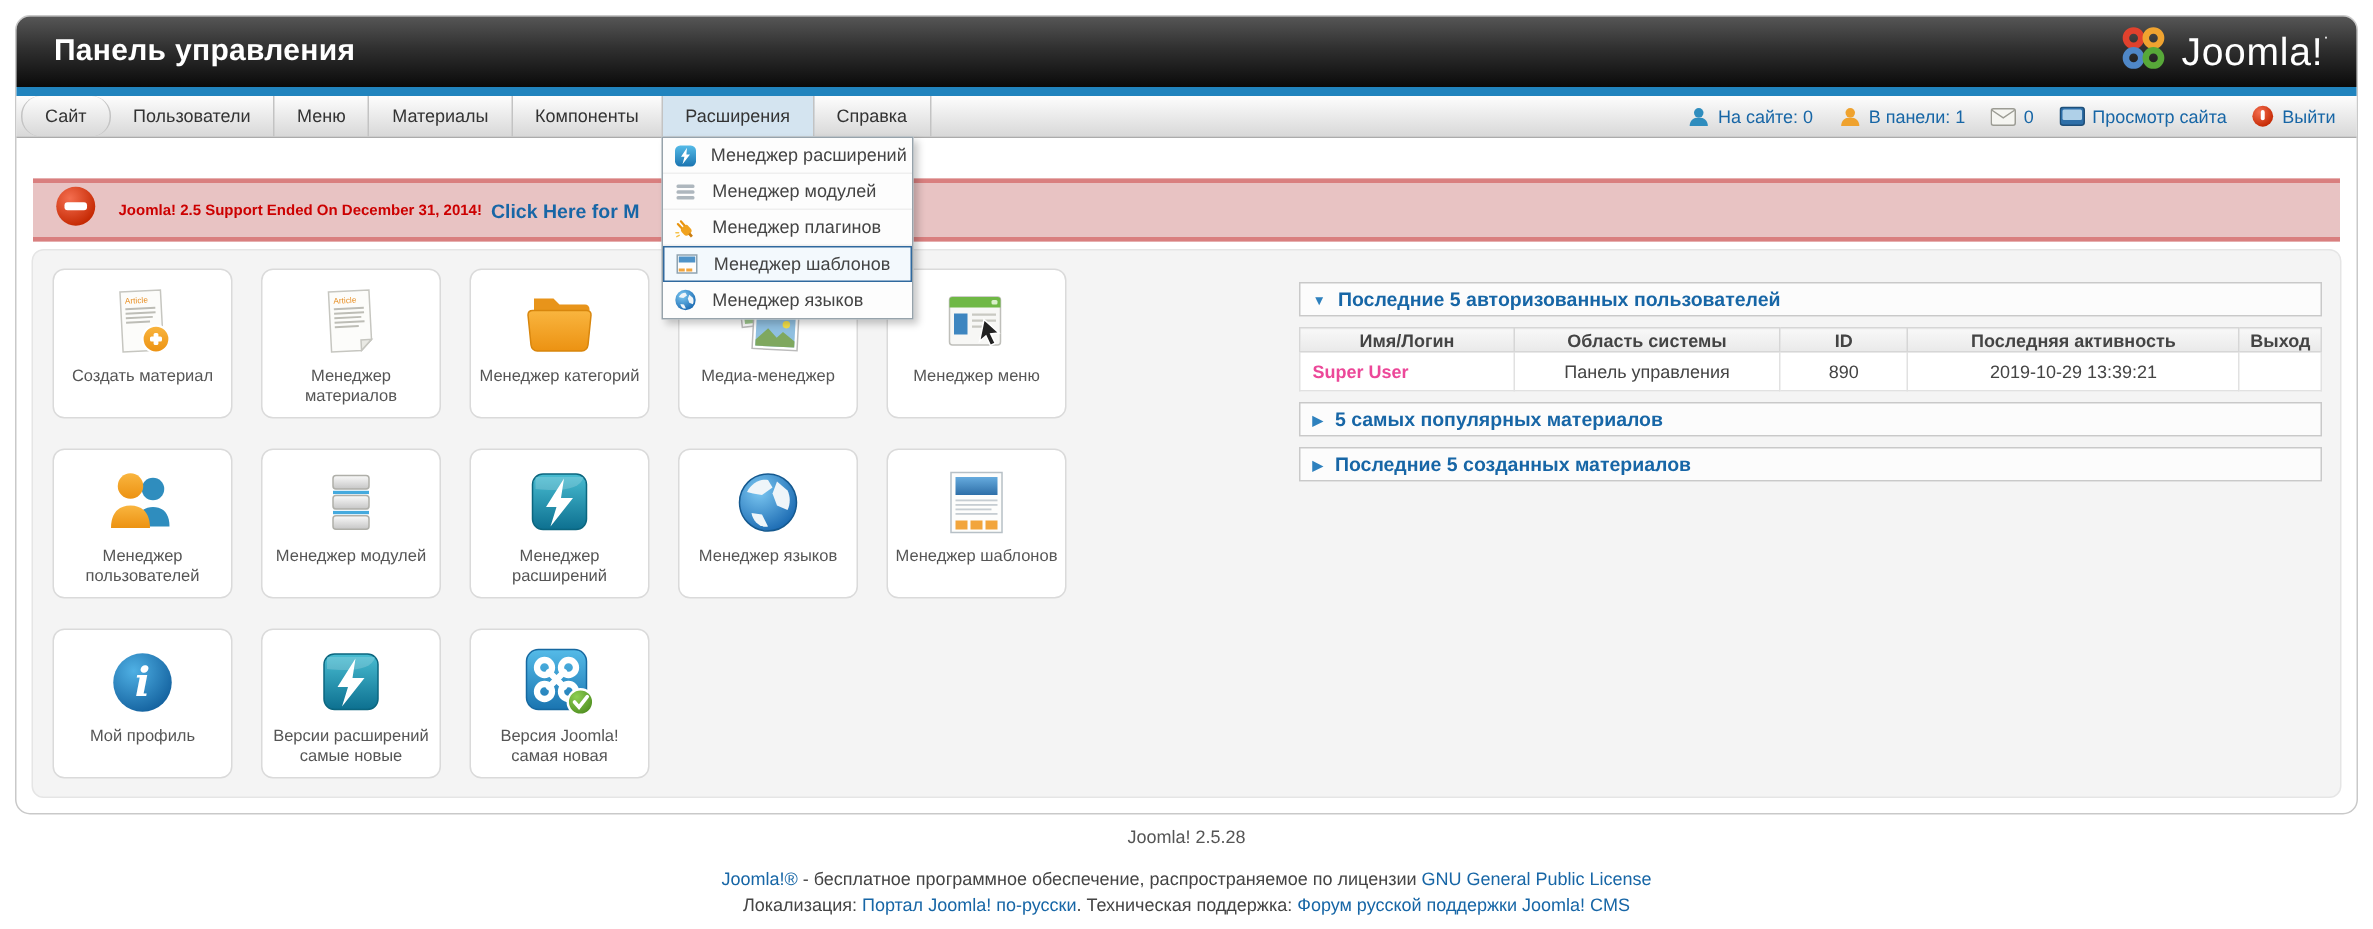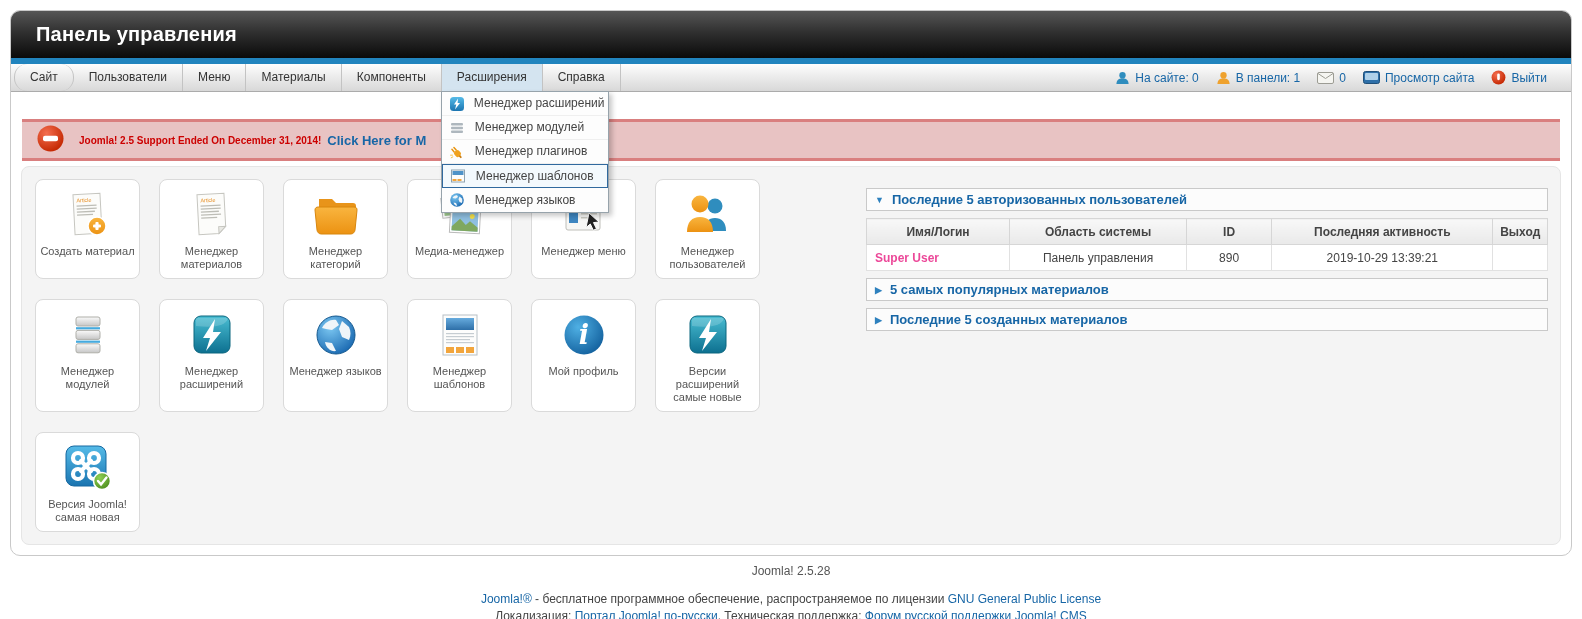--- a/index.html
+++ b/index.html
@@ -34,21 +34,21 @@
     position:relative; z-index:20;
   }
   .menu-item {
     padding:0 15px; line-height:27px; color:#333; cursor:pointer;
     border-right:1px solid #C3C3C3; position:relative; white-space:nowrap;
   }
   .menu-item:first-child { border-left:1px solid #C3C3C3; margin-left:3px;border-radius:13px; }
   .menu-item.active { background:#D4E4F0; }
   .menu-status {
     margin-left:auto; display:flex; align-items:center; gap:17px;
-    padding-right:24px; font-size:12px;
+    padding-right:14px; font-size:12px;
   }
   .status-item { display:flex; align-items:center; gap:5px; color:#1766A6; cursor:default; }
   .status-item[data-interactable="true"] { cursor:pointer; }
   .status-item svg { display:block; }
   
   .dropdown {
     position:absolute; top:100%; left:-1px; width:168px;
     background:#FDFDFD; border:1px solid #97A3AB;
     box-shadow:3px 3px 5px rgba(0,0,0,.22); z-index:100;
   }
@@ -71,40 +71,40 @@
   .alert-text { color:#CC0000; font-size:10px; font-weight:bold; }
   .alert-link { color:#1766A6; font-size:13px; font-weight:bold; cursor:pointer; margin-left:-9px; }
   
   .content-wrap {
     margin:0 10px; background:#F4F4F4; border:1px solid #E5E5E5;
     border-radius:8px; padding:12px; display:flex; align-items:flex-start;
     min-height:340px;
   }
   .cpanel { width:727px; display:flex; flex-wrap:wrap; gap:20px 19px; margin-left:1px; }
   .cp-btn {
-    width:105px; min-height:93px; background:#fff; border:1px solid #DADADA;
+    width:120px; min-height:93px; background:#fff; border:1px solid #DADADA;
     border-radius:8px; padding:8px 3px 7px; text-align:center;
     font-size:11px; color:#555; cursor:pointer; line-height:13px;
   }
   .cp-ico { height:53px; display:flex; align-items:center; justify-content:center; margin-bottom:4px; }
   
   .rightcol {
     margin-left:auto; width:682px; margin-top:9px;
     display:flex; flex-direction:column; gap:7px;
   }
   .panel-header {
     height:23px; border:1px solid #C9C9C9; background:#FCFCFC;
     display:flex; align-items:center; gap:8px; padding:0 8px;
     color:#1766A6; font-weight:bold; font-size:13px; cursor:pointer;
   }
   .tri { color:#2E81BE; font-size:9px; }
   .panel-table { width:100%; border-collapse:collapse; background:#fff; font-size:12px; border:1px solid #C9C9C9; }
   .panel-table th {
     background:linear-gradient(#F8F8F8,#E9E9E9); border:1px solid #D6D6D6;
-    height:26px; font-weight:bold; color:#444; text-align:center;
+    height:16px; font-weight:bold; color:#444; text-align:center;
   }
   .panel-table td { border:1px solid #E1E1E1; height:26px; text-align:center; color:#444; }
   .panel-table td.cell-user { text-align:left; padding-left:8px; }
   .user-link { color:#ec4899; font-weight:bold; cursor:pointer; }
   
   .version { text-align:center; font-size:12px; color:#555; margin-top:8px; }
   .footer-lines { text-align:center; font-size:12px; color:#444; margin-top:13px; line-height:17px; padding-bottom:10px; }
   .footer-lines .flink { color:#1766A6; cursor:pointer; }
 </style>
 </head>
@@ -149,20 +149,33 @@
         <stop offset="1" stop-color="#14629F"></stop>
       </radialGradient>
   </defs>
 </svg>
 
 <div class="page" data-interactable="false">
   <div class="container" data-interactable="false">
 
     <div class="topbar" data-interactable="false">
       <div class="hdr-title" data-interactable="false">Панель управления</div>
+      <div class="logo" data-interactable="false">
+        <span data-interactable="false">
+          <svg width="38" height="34" viewBox="0 0 40 36">
+            <g fill="none" stroke-width="4.6">
+              <circle cx="13" cy="11" r="5.4" stroke="#E0412D"></circle>
+              <circle cx="27" cy="11" r="5.4" stroke="#F0A330"></circle>
+              <circle cx="13" cy="25" r="5.4" stroke="#4F87C7"></circle>
+              <circle cx="27" cy="25" r="5.4" stroke="#57A839"></circle>
+            </g>
+          </svg>
+        </span>
+        <span class="logo-text" data-interactable="false"><span>Joomla!</span><sup class="logo-dot">·</sup></span>
+      </div>
     </div>
 
     <div class="blue-strip" data-interactable="false"></div>
 
     <div class="menubar" data-interactable="false">
       <div id="menu-items" style="display:flex">
           <div class="menu-item" data-interactable="true"><span data-interactable="false">Сайт</span></div>
           <div class="menu-item" data-interactable="true"><span data-interactable="false">Пользователи</span></div>
           <div class="menu-item" data-interactable="true"><span data-interactable="false">Меню</span></div>
           <div class="menu-item" data-interactable="true"><span data-interactable="false">Материалы</span></div>

